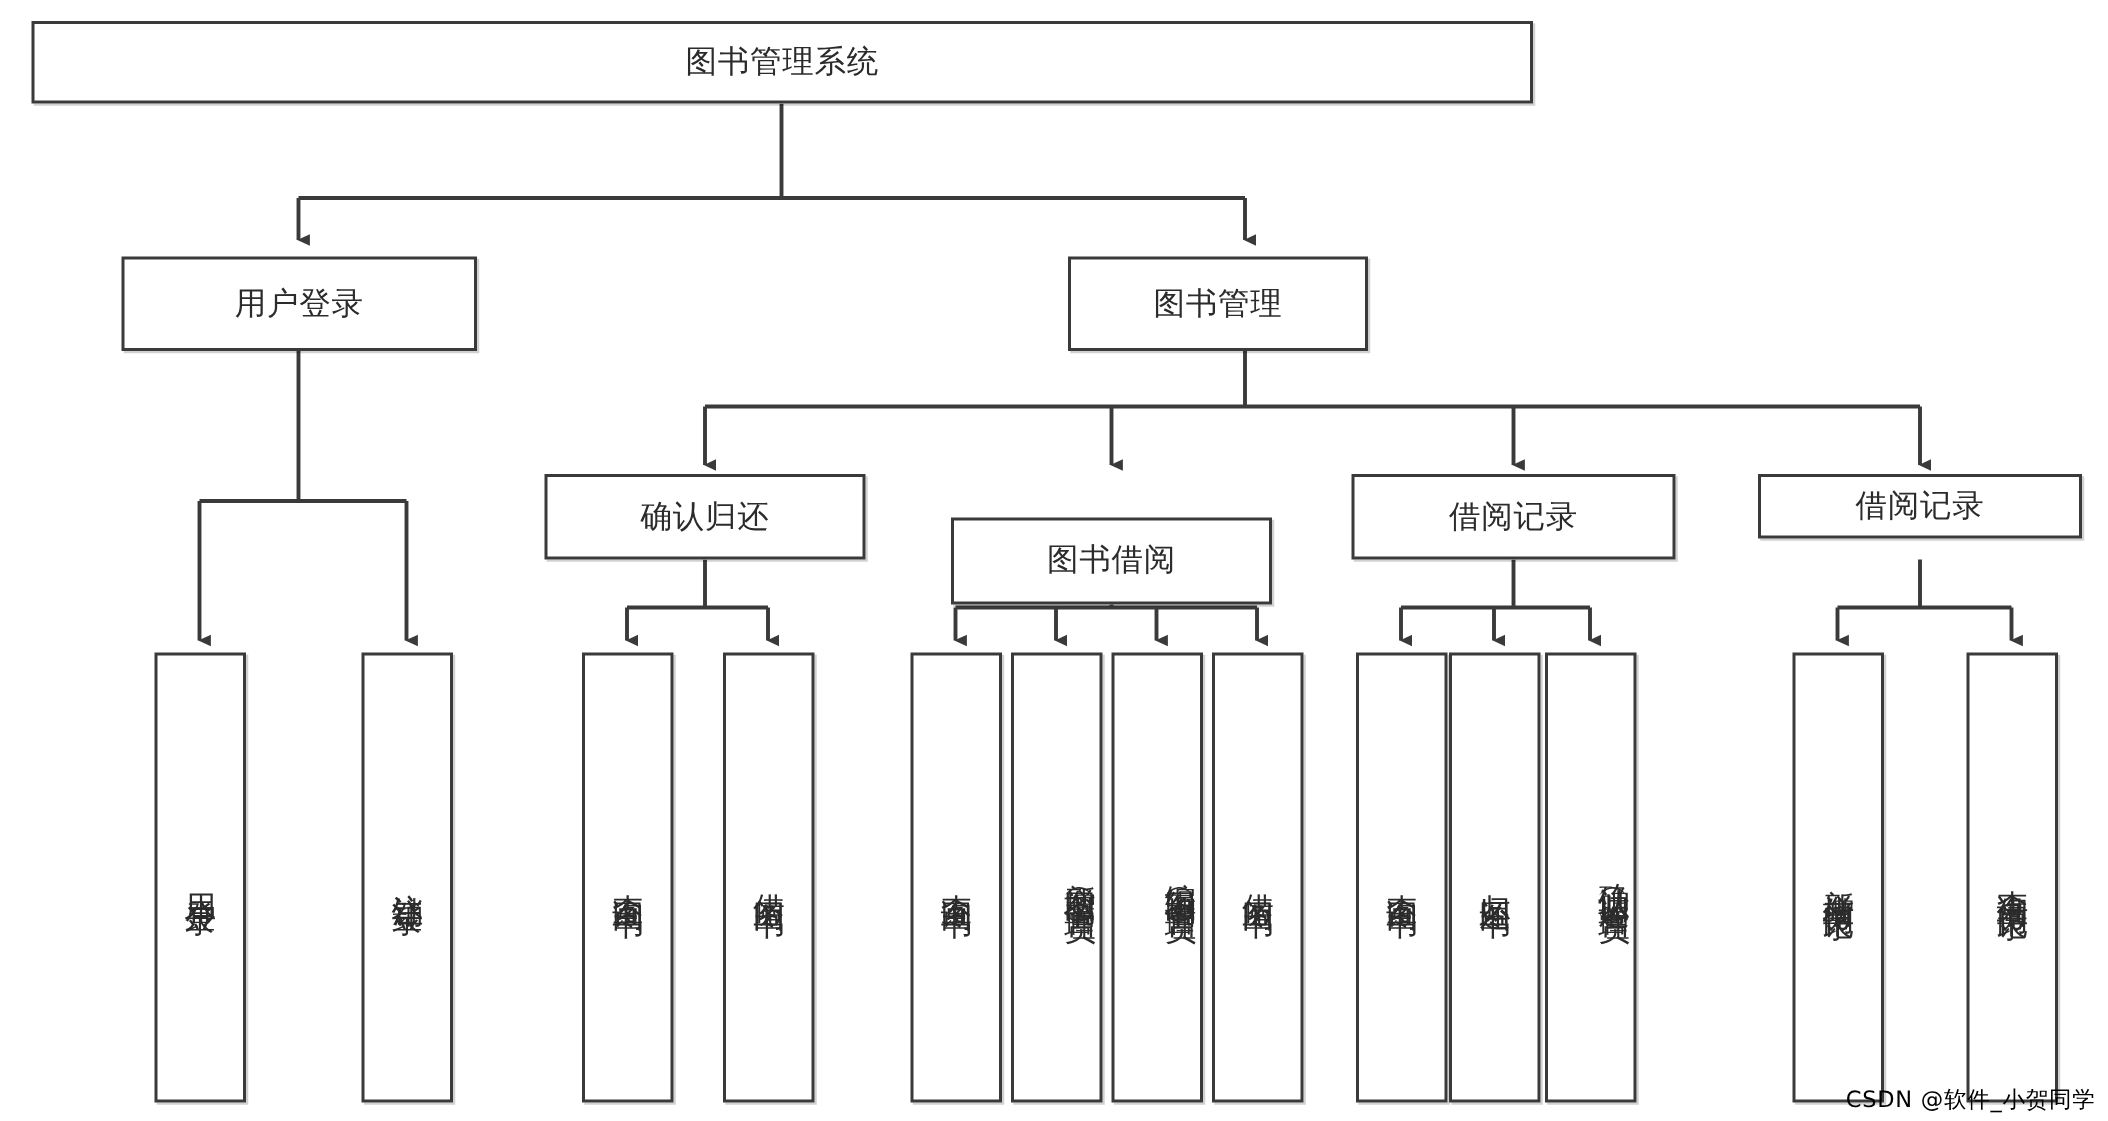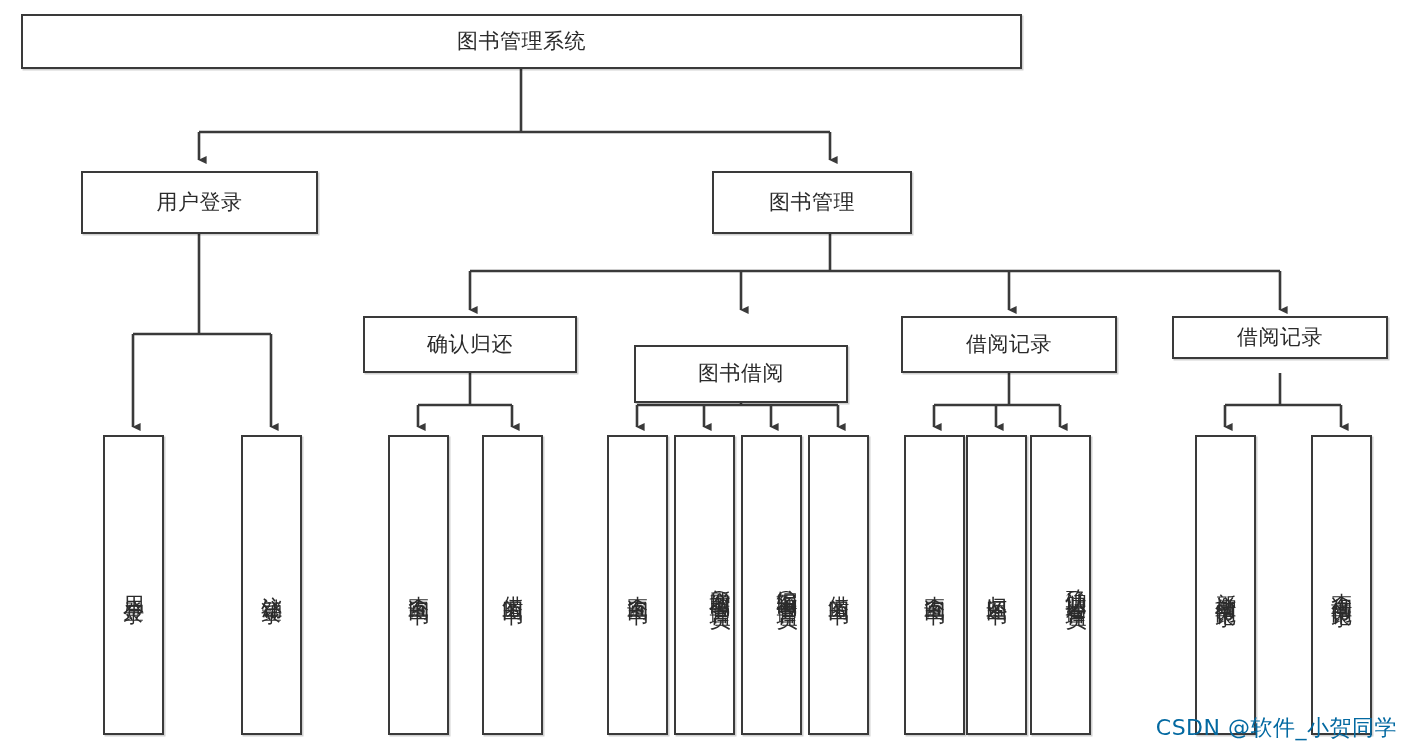--- a/index.html
+++ b/index.html
@@ -54,22 +54,22 @@
     text-orientation: upright;
     white-space: nowrap;
   }
   .node.v.mid {
     align-items: center;
   }
   .watermark {
     position: absolute;
     right: 8px;
     bottom: 4px;
-    font-size: 22px;
-    color: #0369a1;
+    font-size: 15px;
+    color: #000000;
     white-space: nowrap;
     letter-spacing: 0.5px;
   }
 </style>
 </head>
 <body>
 
 <div id="canvas">
 
   <svg class="wires" viewBox="0 0 1405 747">

